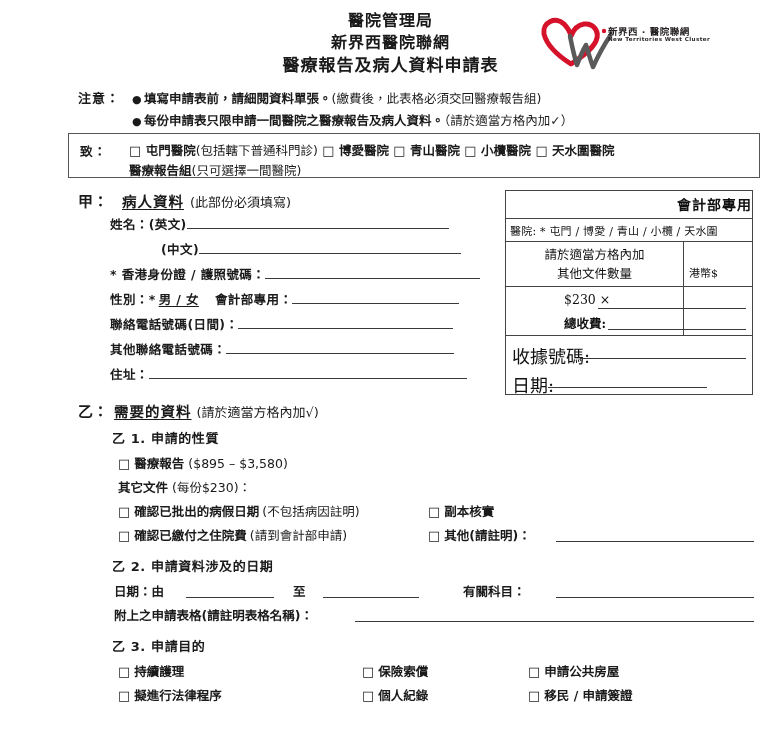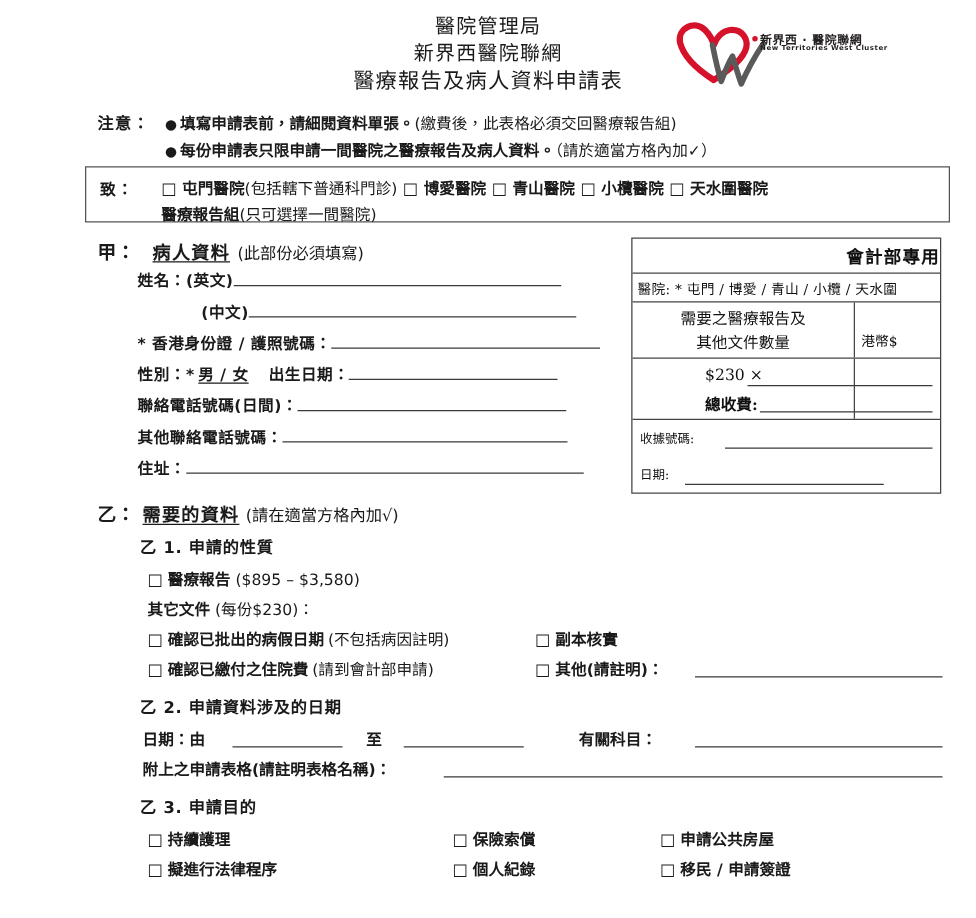--- a/index.html
+++ b/index.html
@@ -25,21 +25,21 @@
 
   
   .header {
     position: absolute;
     left: 0;
     top: 10px;
     width: 781px;
     text-align: center;
   }
   .header .ttl {
-    font-weight: normal;
+    font-weight: bold;
     font-size: 16px;
     line-height: 22px;
     letter-spacing: 1px;
   }
   .header .ttl.big {
     font-size: 17px;
   }
 
   
   .logo {
@@ -256,21 +256,21 @@
     left: 92px;
     right: 6px;
     top: 17px;
     border-bottom: 1px solid #3a3a3a;
   }
   .acct .feerow .fline.tot { left: 102px; }
   .acct .feerow .ft { position: absolute; left: 58px; top: 1px; font-weight: bold; }
   .acct .tail {
     position: relative;
     height: 29px;
-    font-size: 10px;
+    font-size: 18px;
   }
   .acct .tail .tl { position: absolute; left: 6px; top: 6px; }
   .acct .tail .tline {
     position: absolute;
     top: 22px;
     border-bottom: 1px solid #3a3a3a;
   }
 
   
   .blockB {
@@ -389,42 +389,42 @@
 
     <div class="fld" style="padding-left:32px;">
       <span style="display:inline-block;width:51px;"></span><span class="lbl">(中文)</span><span class="rule" style="width:262px;"></span>
     </div>
 
     <div class="fld" style="padding-left:32px;">
       <span class="lbl">* 香港身份證 / 護照號碼：</span><span class="rule" style="width:215px;"></span>
     </div>
 
     <div class="fld" style="padding-left:32px;">
-      <span class="lbl">性別：*</span><span class="lbl u" style="margin-left:3px;">男 / 女</span><span class="lbl" style="margin-left:16px;">出生日期：</span><span class="rule" style="width:167px;"></span>
+      <span class="lbl">性別：*</span><span class="lbl u" style="margin-left:3px;">男 / 女</span><span class="lbl" style="margin-left:16px;">會計部專用：</span><span class="rule" style="width:167px;"></span>
     </div>
 
     <div class="fld" style="padding-left:32px;">
       <span class="lbl">聯絡電話號碼(日間)：</span><span class="rule" style="width:215px;"></span>
     </div>
 
     <div class="fld" style="padding-left:32px;">
       <span class="lbl">其他聯絡電話號碼：</span><span class="rule" style="width:228px;"></span>
     </div>
 
     <div class="fld" style="padding-left:32px;">
       <span class="lbl">住址：</span><span class="rule" style="width:318px;"></span>
     </div>
   </div>
 
   <div class="acct">
     <div class="ahead">會計部專用</div>
     <div class="ahosp">醫院: * 屯門 / 博愛 / 青山 / 小欖 / 天水圍</div>
     <div class="arow2">
       <div class="c1">
-        <div>需要之醫療報告及</div>
+        <div>請於適當方格內加</div>
         <div>其他文件數量</div>
       </div>
       <div class="c2">港幣$</div>
     </div>
     <div class="fees">
       <div class="vline"></div>
       <div class="feerow">
         <span class="fa"><span>$230</span>&nbsp;<span>×</span></span>
         <span class="fline"></span>
       </div>
@@ -438,21 +438,21 @@
       <span class="tline" style="left:74px;right:6px;"></span>
     </div>
     <div class="tail">
       <span class="tl">日期:</span>
       <span class="tline" style="left:42px;right:45px;"></span>
     </div>
   </div>
 
   <div class="blockB">
     <div class="head">
-      <span class="m">乙：</span><span class="t sec-title">需要的資料</span><span class="sec-note" style="margin-left:5px;">(請在適當方格內加√)</span>
+      <span class="m">乙：</span><span class="t sec-title">需要的資料</span><span class="sec-note" style="margin-left:5px;">(請於適當方格內加√)</span>
     </div>
 
     <div class="sub">
       <div class="sub-title">乙 1. 申請的性質</div>
 
       <div class="opt-row">
         <span class="opt" style="left:40px;">
           <span class="cbx">□</span><span class="bold">醫療報告</span><span class="reg" style="margin-left:4px;">($895 – $3,580)</span>
         </span>
       </div>

